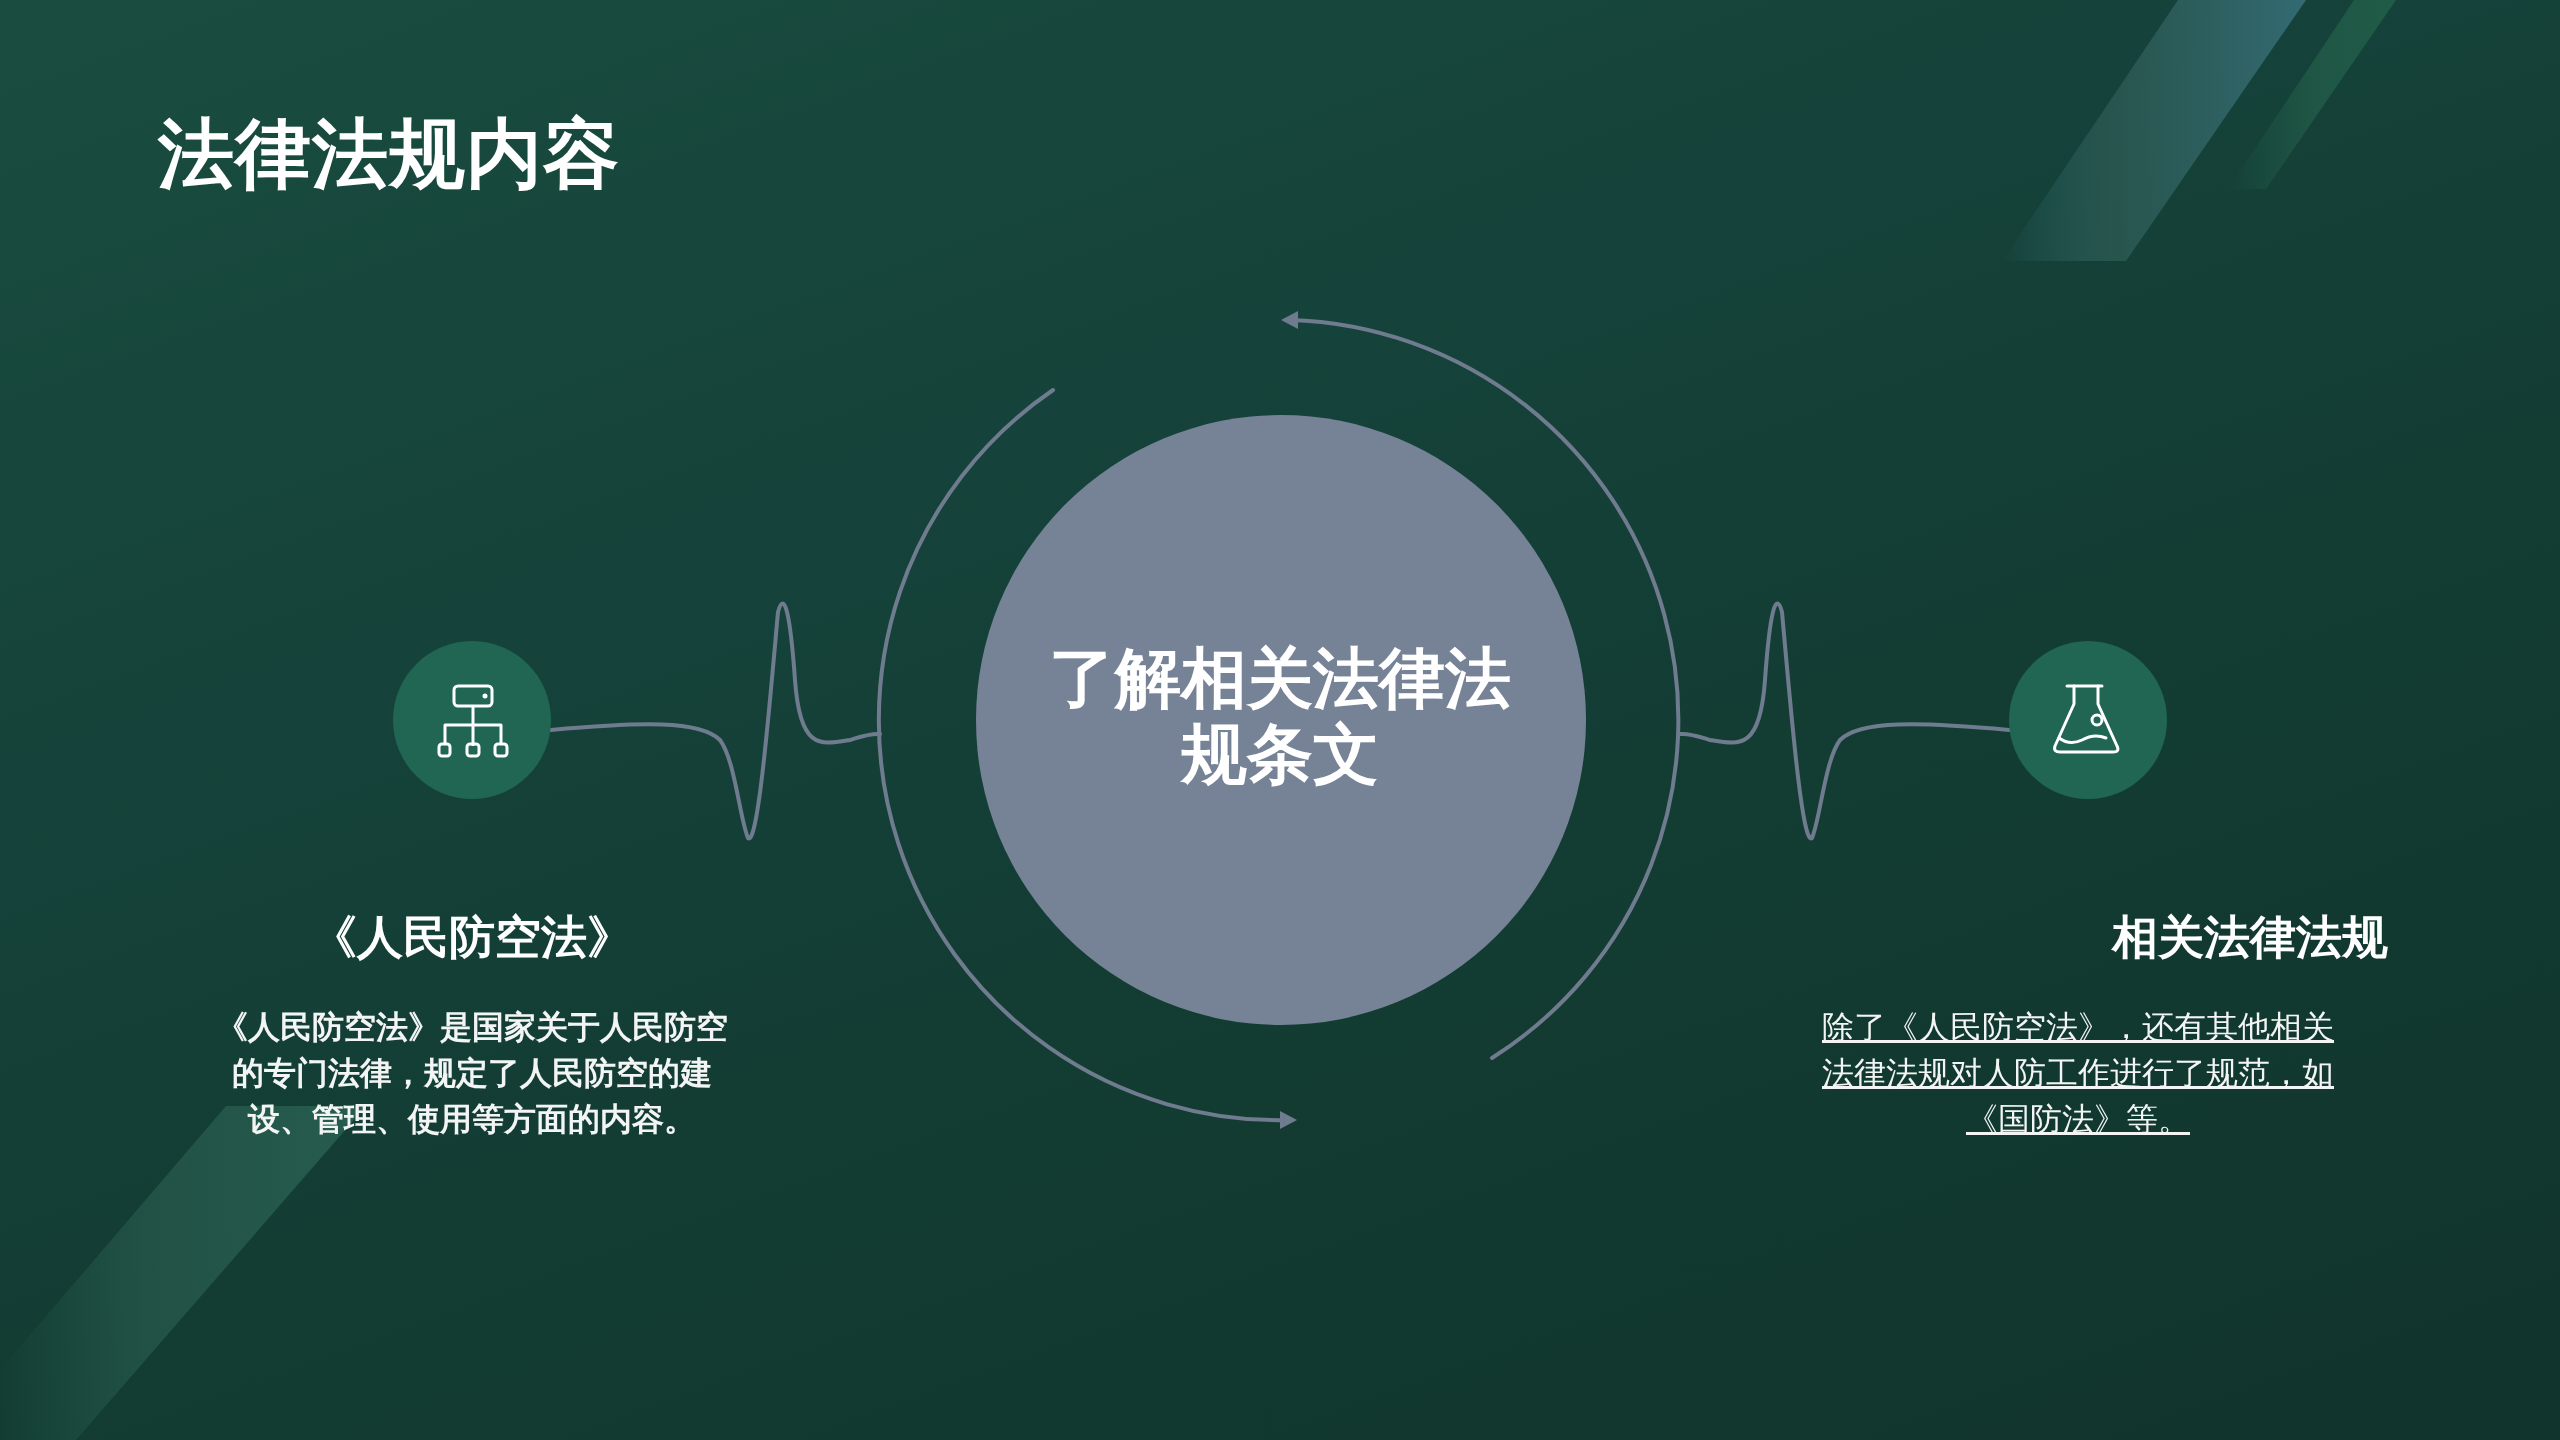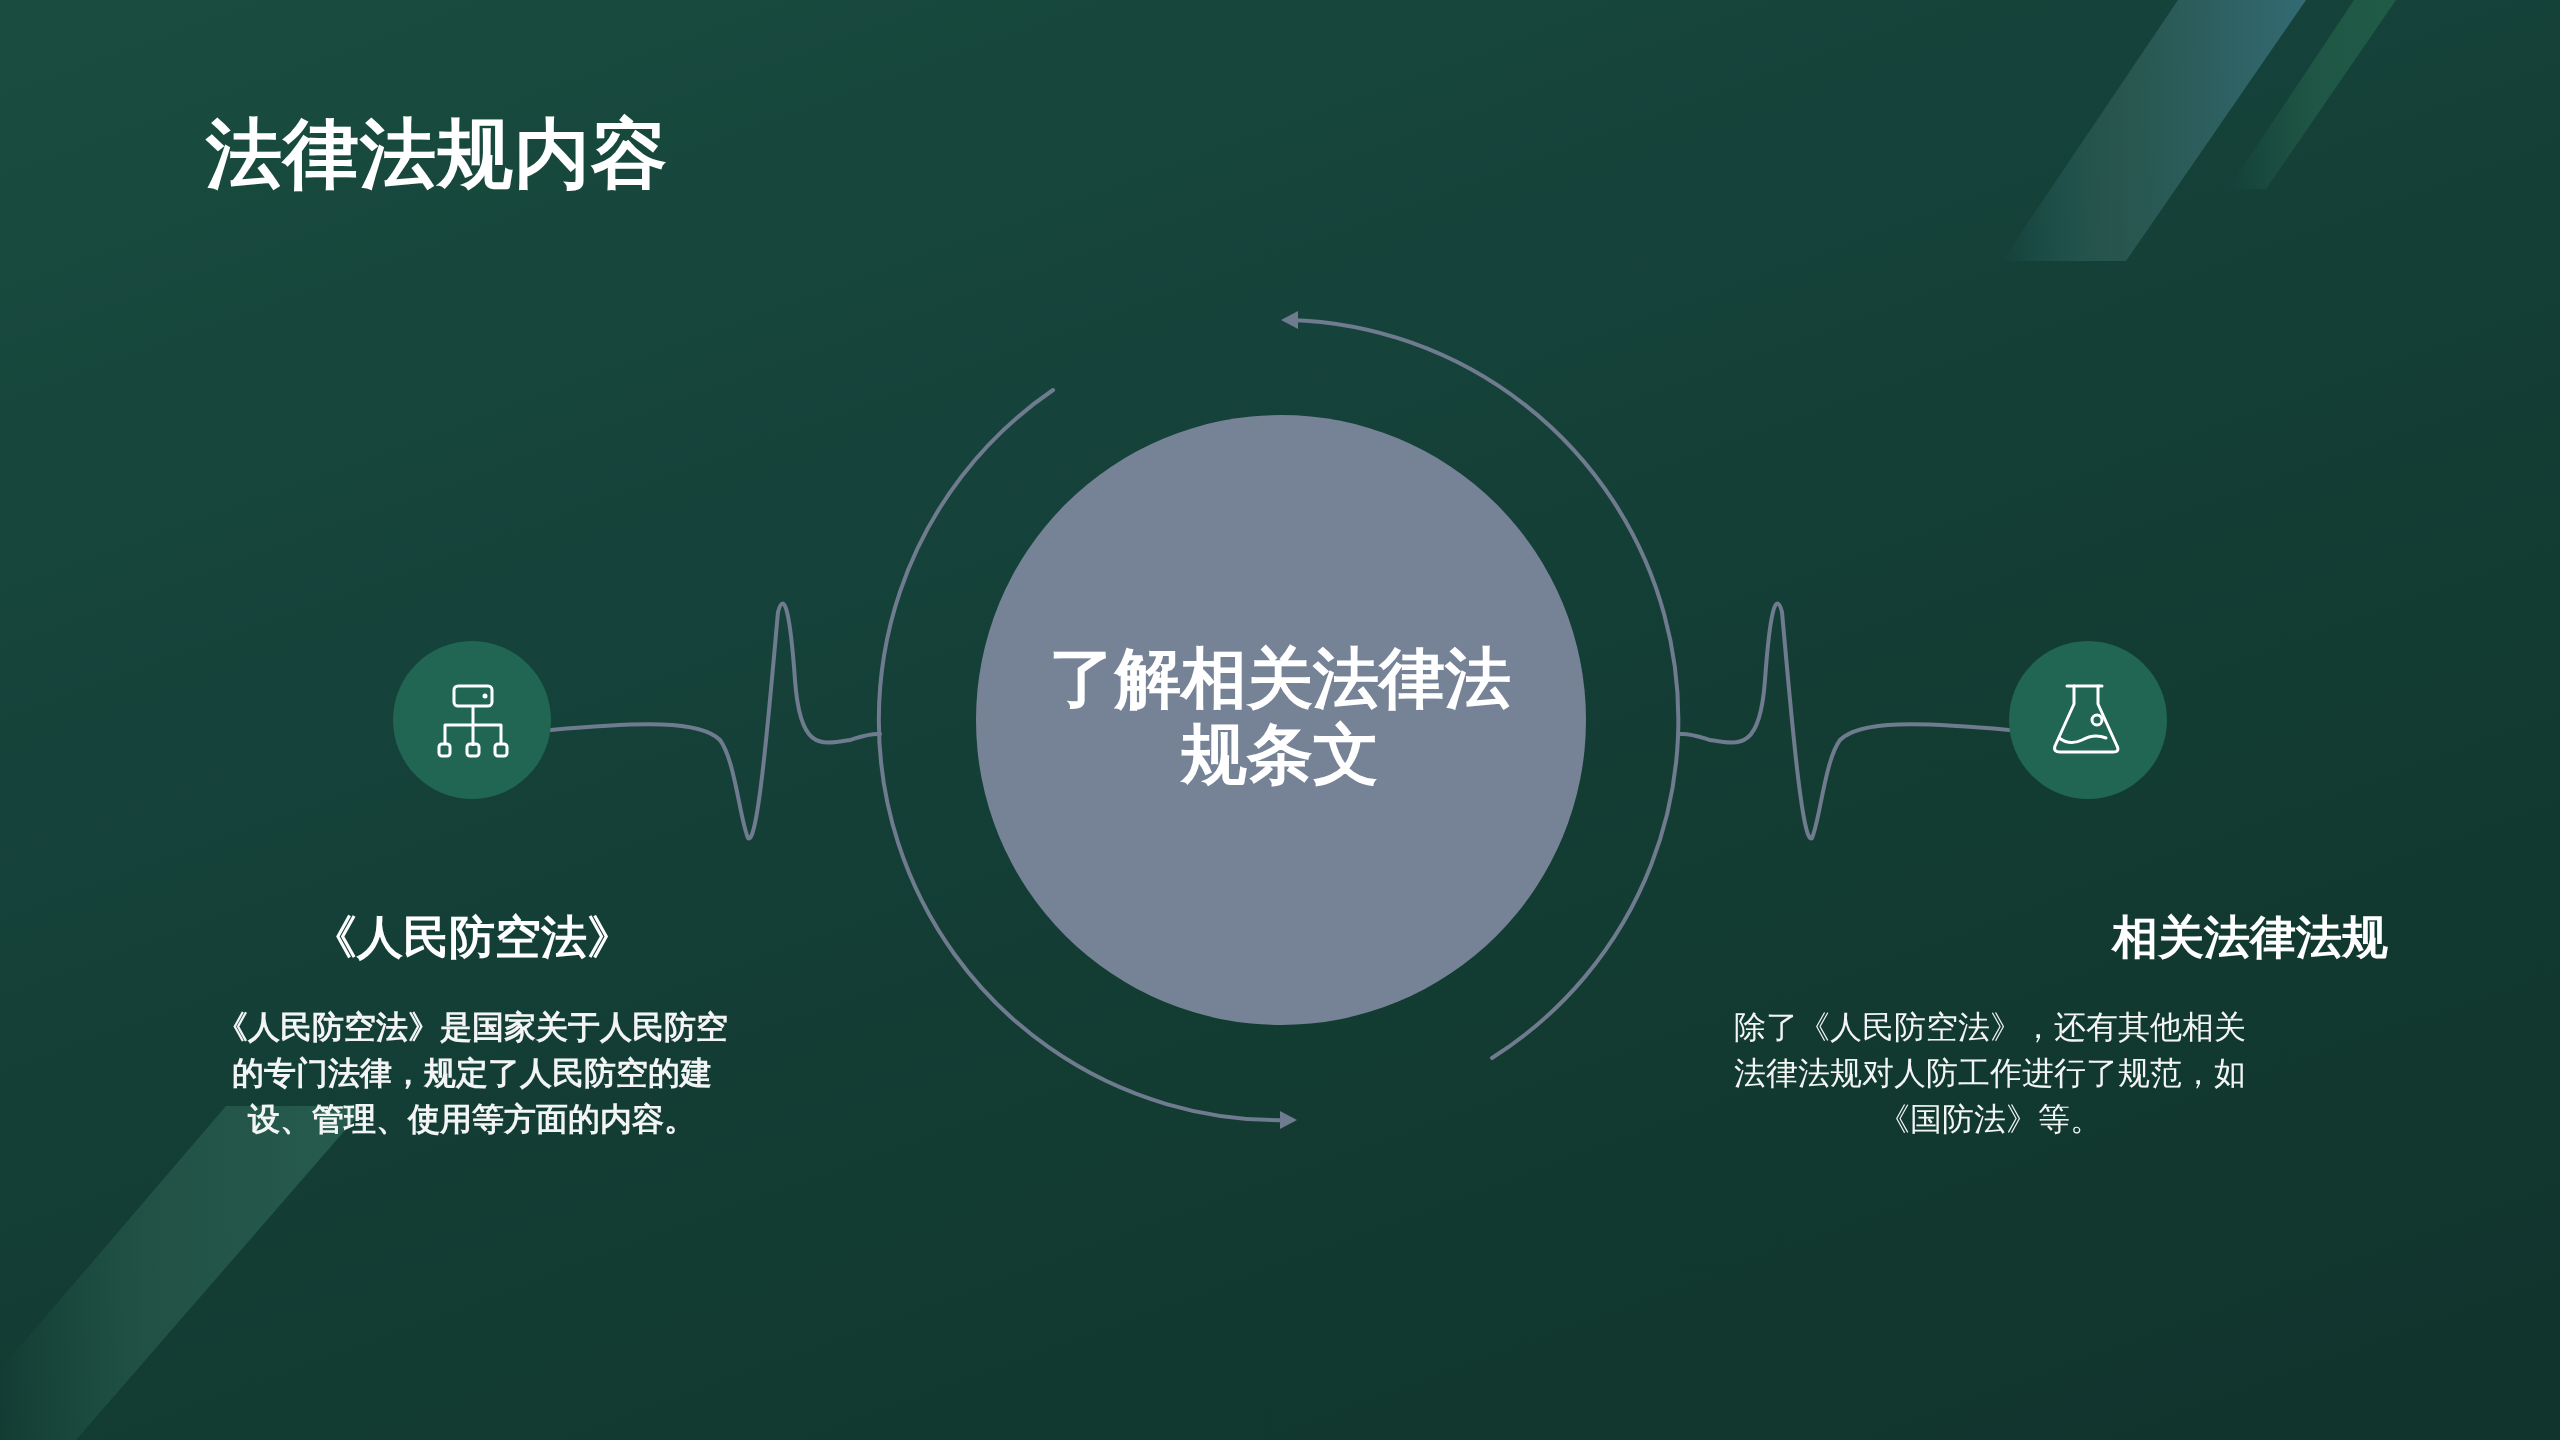--- a/index.html
+++ b/index.html
@@ -5,21 +5,21 @@
   html, body { margin:0; padding:0; }
   body {
     width:2560px; height:1440px; overflow:hidden; position:relative;
     background: linear-gradient(160deg, #1a4d3f 0%, #15423a 35%, #123a30 70%, #11342d 100%);
     font-family: "Liberation Sans", "DejaVu Sans", sans-serif;
     color:#ffffff;
   }
   .deco { position:absolute; left:0; top:0; }
   .title {
     position:absolute; left:158px; top:108px;
-    font-size:76px; font-weight:700; letter-spacing:1px; line-height:1.2;margin-left:48px;
+    font-size:76px; font-weight:700; letter-spacing:1px; line-height:1.2;
   }
   .center-text {
     position:absolute; left:1030px; top:640px; width:500px;
     text-align:center; font-size:66px; font-weight:700; line-height:76px;
   }
   .icon-circle {
     position:absolute; width:158px; height:158px; border-radius:50%;
     background:#206652; display:flex; align-items:center; justify-content:center;
   }
   .heading {
@@ -102,13 +102,13 @@
   <svg width="76" height="80" viewBox="0 0 76 80">
     <g fill="none" stroke="#ffffff" stroke-width="3" stroke-linejoin="round" stroke-linecap="round">
       <line x1="17" y1="6" x2="52" y2="6"></line>
       <path d="M 24 6 L 24 24 L 5 66 Q 3 72 10 72 L 63 72 Q 70 72 67 66 L 48 24 L 48 6"></path>
       <path d="M 9 58 Q 20 66 32 60 Q 44 53 56 58"></path>
       <circle cx="47" cy="40" r="5"></circle>
     </g>
   </svg>
 </div>
 <div class="heading" style="left:1788px; top:910px;text-align:right;">相关法律法规</div>
-<div class="body-text" style="left:1720px; top:1004px;">除了《人民防空法》，还有其他相关法律法规对人防工作进行了规范，如《国防法》等。</div>
+<div class="body-text" style="left:1808px; top:1004px;text-decoration:underline;">除了《人民防空法》，还有其他相关法律法规对人防工作进行了规范，如《国防法》等。</div>
 
 </body></html>

